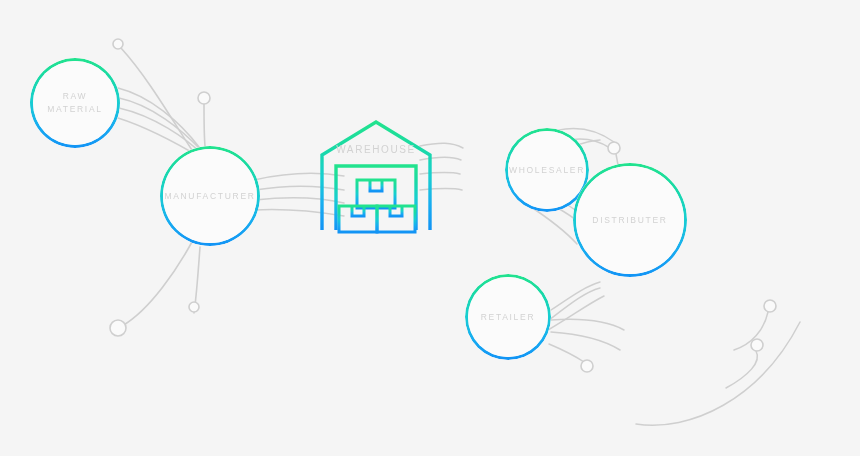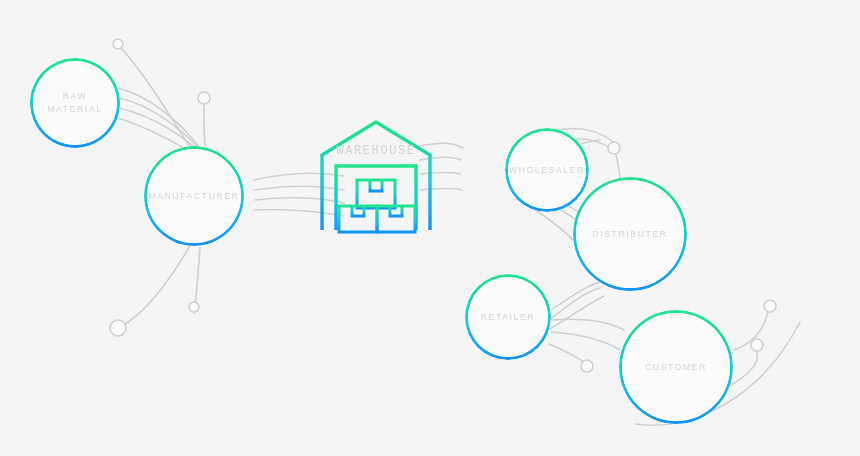--- a/index.html
+++ b/index.html
@@ -67,26 +67,25 @@
   #warehouse {
     position: absolute;
   }
   #warehouse .wh-label {
     position: absolute;
     left: 0;
     right: 0;
     top: 26px;
     text-align: center;
     color: #d2d2d2;
-    font-size: 12px;
+    font-size: 10px;
     letter-spacing: 1.6px;
     text-transform: uppercase;
     z-index: 4;
     user-select: none;
-    font-family: Liberation Mono, monospace;
   }
 </style>
 </head>
 <body>
 
 <div id="canvas">
 
   <svg id="wires" viewBox="0 0 860 456" xmlns="http://www.w3.org/2000/svg">
     <defs>
       <linearGradient id="gradV" x1="0" y1="0" x2="0" y2="1">
@@ -169,21 +168,21 @@
     </g>
   </svg>
 
   <div class="node" style="left:30px; top:58px; width:90px; height:90px;">
     <div class="ring"></div>
     <div class="inner"></div>
     <div class="label">RAW
 MATERIAL</div>
   </div>
 
-  <div class="node" style="left:144px; top:146px; width:100px; height:100px;">
+  <div class="node" style="left:160px; top:146px; width:100px; height:100px;">
     <div class="ring"></div>
     <div class="inner"></div>
     <div class="label">MANUFACTURER</div>
   </div>
 
   <div id="warehouse" style="left:315px; top:118px; width:122px; height:118px;">
     <svg width="122" height="118" viewBox="0 0 122 118" xmlns="http://www.w3.org/2000/svg">
       <g fill="none" stroke="url(#gradV)" stroke-width="3.4" stroke-linejoin="miter" stroke-linecap="butt">
         <path d="M7,112 L7,37 L61,4 L115,37 L115,112"></path>
         <path d="M7,112 L17,112"></path>
@@ -201,31 +200,26 @@
     </svg>
     <div class="wh-label">WAREHOUSE</div>
   </div>
 
   <div class="node" style="left:457px; top:128px; width:84px; height:84px;margin-left:48px;">
     <div class="ring"></div>
     <div class="inner"></div>
     <div class="label">WHOLESALER</div>
   </div>
 
-  <div class="node" style="left:573px; top:177px; width:114px; height:114px;">
+  <div class="node" style="left:573px; top:163px; width:114px; height:114px;">
     <div class="ring"></div>
     <div class="inner"></div>
     <div class="label">DISTRIBUTER</div>
   </div>
 
   <div class="node" style="left:465px; top:274px; width:86px; height:86px;">
     <div class="ring"></div>
     <div class="inner"></div>
     <div class="label">RETAILER</div>
   </div>
 
-  <div class="node" style="left:619px; top:310px; width:114px; height:114px;">
-    <div class="ring"></div>
-    <div class="inner"></div>
-    <div class="label">CUSTOMER</div>
-  </div>
 
 </div>
 
 </body></html>

